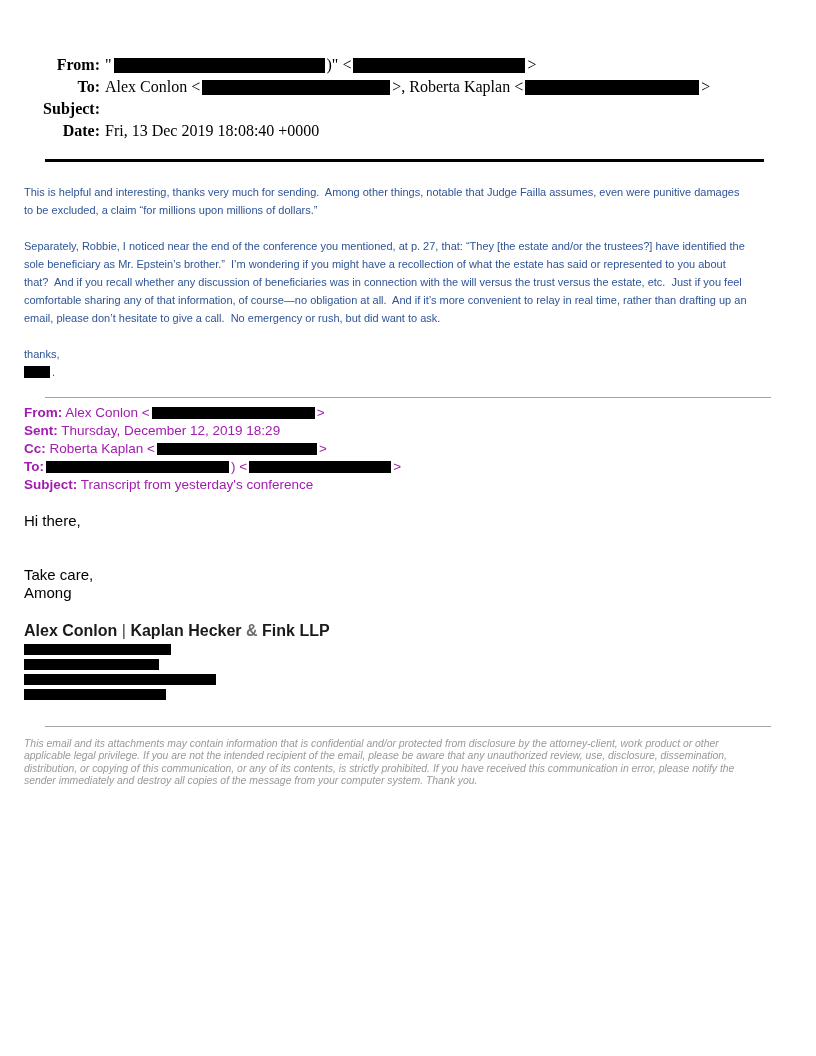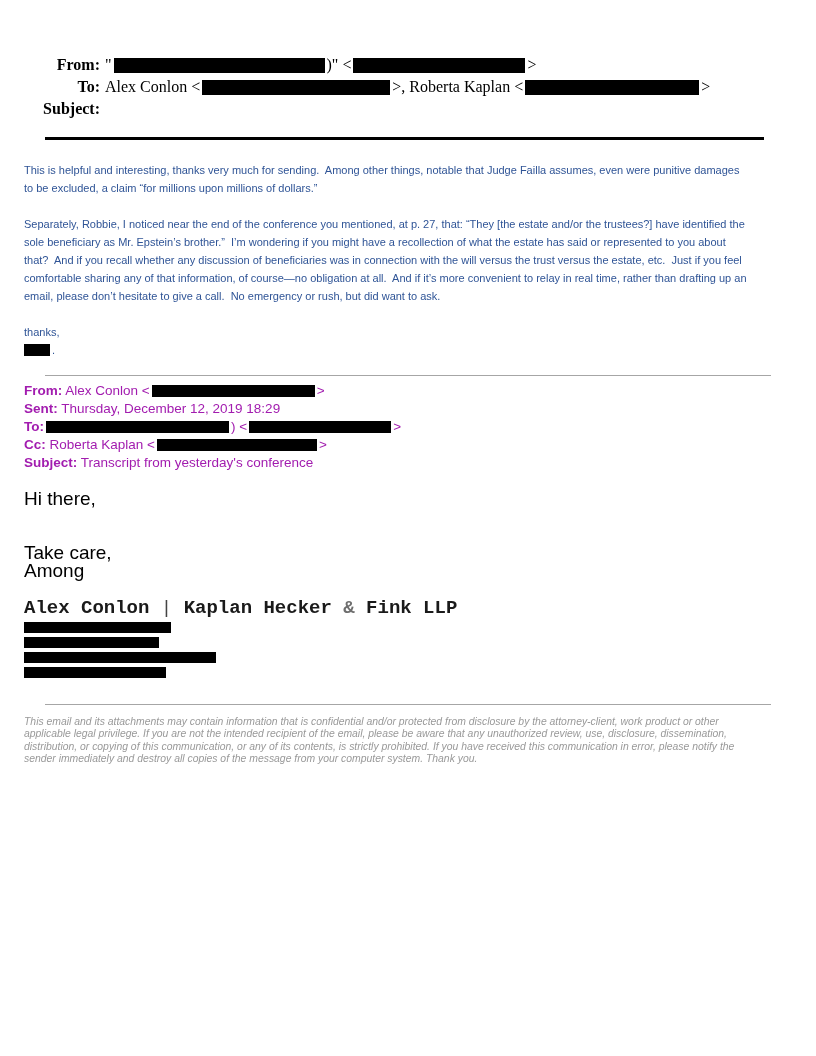--- a/index.html
+++ b/index.html
@@ -78,32 +78,32 @@
   .quoted-header {
     margin-top: 6px;
     font-size: 13.5px;
     line-height: 18px;
     color: #a21caf;
     width: 726px;
   }
   .quoted-header b { font-weight: bold; }
 
   .quoted-body {
-    font-size: 19px;
+    font-size: 15px;
     line-height: 18px;
     color: #000000;
     width: 726px;
   }
 
   
   .sig-name {
     margin-top: 20px;
-    font-family: Liberation Mono, monospace;
+    font-family: Liberation Sans, sans-serif;
     font-weight: bold;
-    font-size: 19px;
+    font-size: 16px;
     color: #1a1a1a;
     line-height: 17px;
   }
   .sig-name .amp { color: #6e6e6e; }
   .sig-name .sep { color: #444444; font-weight: normal; }
   .sig-bars { margin-top: 5px; }
   .sig-bar {
     background: #000000;
     height: 11px;
     margin-bottom: 4px;
@@ -131,20 +131,24 @@
         <span class="label">From:</span>
         <span class="value"><span>"</span><span class="redact" style="width:211px"></span><span>)" &lt;</span><span class="redact" style="width:172px"></span><span>&gt;</span></span>
       </div>
       <div class="row">
         <span class="label">To:</span>
         <span class="value"><span>Alex Conlon &lt;</span><span class="redact" style="width:188px"></span><span>&gt;, Roberta Kaplan &lt;</span><span class="redact" style="width:174px"></span><span>&gt;</span></span>
       </div>
       <div class="row">
         <span class="label">Subject:</span>
       </div>
+      <div class="row">
+        <span class="label">Date:</span>
+        <span class="value">Fri, 13 Dec 2019 18:08:40 +0000</span>
+      </div>
     </div>
   </div>
 
   <hr class="rule-thick">
 
   <div class="content">
     <div class="reply">
       <p>This is helpful and interesting, thanks very much for sending.  Among other things, notable that Judge Failla assumes, even were punitive damages to be excluded, a claim “for millions upon millions of dollars.”</p>
       <div class="spacer"></div>
       <p>Separately, Robbie, I noticed near the end of the conference you mentioned, at p. 27, that: “They [the estate and/or the trustees?] have identified the sole beneficiary as Mr. Epstein’s brother.”  I’m wondering if you might have a recollection of what the estate has said or represented to you about that?  And if you recall whether any discussion of beneficiaries was in connection with the will versus the trust versus the estate, etc.  Just if you feel comfortable sharing any of that information, of course—no obligation at all.  And if it’s more convenient to relay in real time, rather than drafting up an email, please don’t hesitate to give a call.  No emergency or rush, but did want to ask.</p>
@@ -154,22 +158,22 @@
     </div>
   </div>
 
   <div style="height:16px"></div>
   <hr class="rule-thin">
 
   <div class="content">
     <div class="quoted-header">
       <div><b>From:</b><span> Alex Conlon &lt;</span><span class="redact sm" style="width:163px"></span><span>&gt;</span></div>
       <div><b>Sent:</b><span> Thursday, December 12, 2019 18:29</span></div>
+      <div><b>Cc:</b><span> Roberta Kaplan &lt;</span><span class="redact sm" style="width:160px"></span><span>&gt;</span></div>
       <div><b>To:</b><span class="redact sm" style="width:183px"></span><span>) &lt;</span><span class="redact sm" style="width:142px"></span><span>&gt;</span></div>
-      <div><b>Cc:</b><span> Roberta Kaplan &lt;</span><span class="redact sm" style="width:160px"></span><span>&gt;</span></div>
       <div><b>Subject:</b><span> Transcript from yesterday's conference</span></div>
     </div>
 
     <div class="quoted-body">
       <div class="spacer"></div>
       <p>Hi there,</p>
       <div class="spacer"></div>
       <div class="spacer"></div>
       <p>Take care,</p>
       <p>Among</p>

